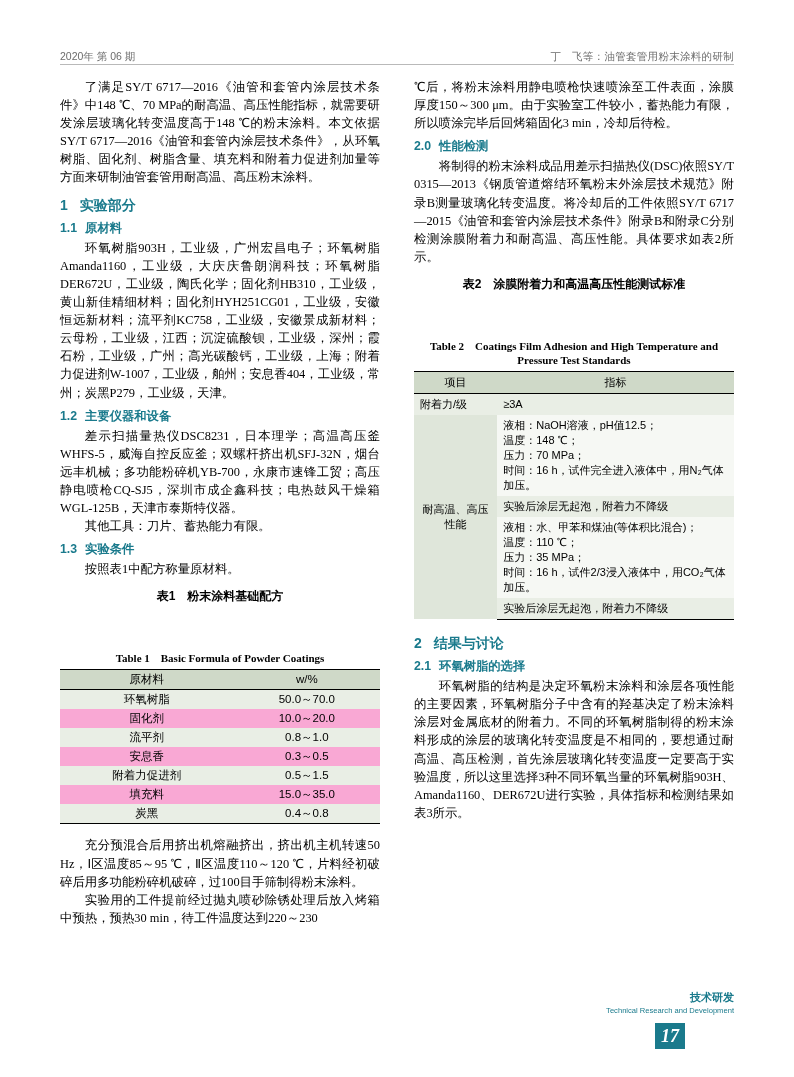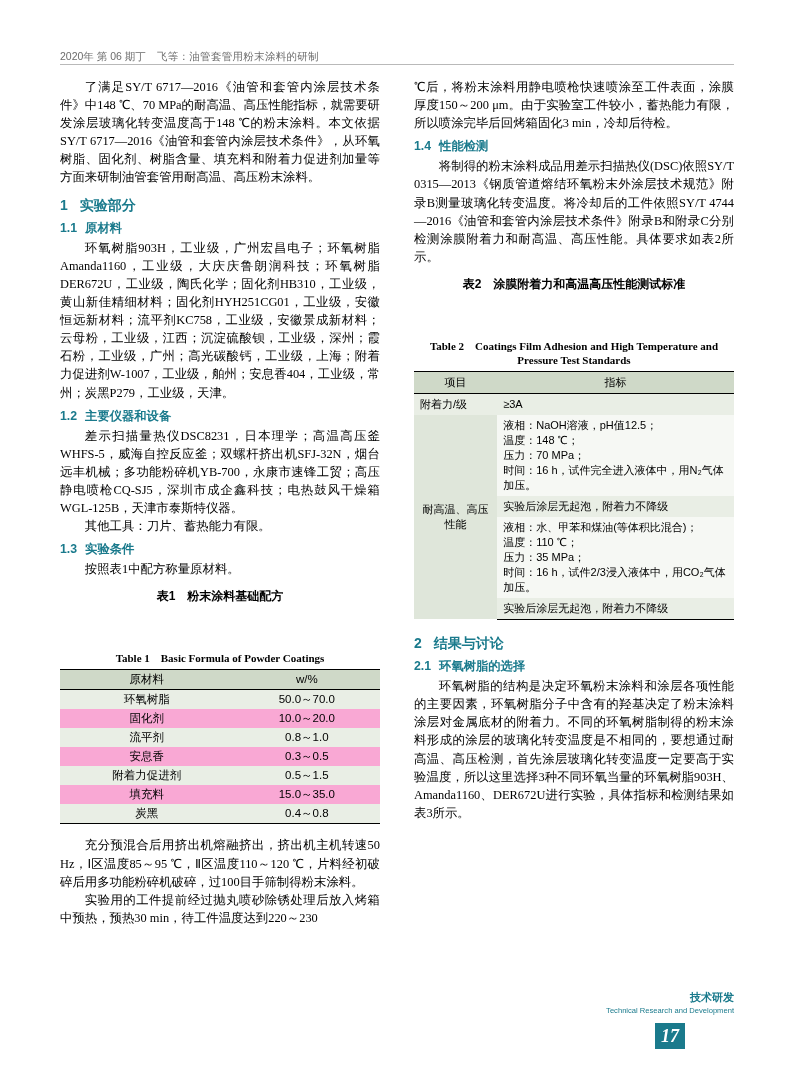--- a/index.html
+++ b/index.html
@@ -23,21 +23,21 @@
     padding: 0;
   }
   
   .header {
     position: absolute;
     top: 42px;
     left: 60px;
     right: 60px;
     height: 22px;
     display: flex;
-    justify-content: flex-start;
+    justify-content: space-between;
     align-items: flex-end;
     font-size: 10.5px;
     color: #6c6c6c;
     font-family: "Liberation Sans", sans-serif;
   }
   .header .hdr-right { letter-spacing: 0.3px; }
   .header-rule {
     position: absolute;
     top: 64px;
     left: 60px;
@@ -246,27 +246,27 @@
         </tbody>
       </table>
     </div>
 
     <p class="para" style="margin-top:12px;">充分预混合后用挤出机熔融挤出，挤出机主机转速50 Hz，Ⅰ区温度85～95 ℃，Ⅱ区温度110～120 ℃，片料经初破碎后用多功能粉碎机破碎，过100目手筛制得粉末涂料。</p>
     <p class="para">实验用的工件提前经过抛丸喷砂除锈处理后放入烤箱中预热，预热30 min，待工件温度达到220～230</p>
   </div>
 
   <div class="col col-right">
 
-    <p class="para noind">℃后，将粉末涂料用静电喷枪快速喷涂至工件表面，涂膜厚度150～200 μm。由于实验室工件较小，蓄热能力有限，所以喷涂完毕后回烤箱固化3 min，冷却后待检。</p>
-
-    <h3 class="subsec">
-      <span class="secnum">1.4</span>
+    <p class="para noind">℃后，将粉末涂料用静电喷枪快速喷涂至工件表面，涂膜厚度150～300 μm。由于实验室工件较小，蓄热能力有限，所以喷涂完毕后回烤箱固化3 min，冷却后待检。</p>
+
+    <h3 class="subsec">
+      <span class="secnum">2.0</span>
       <span>性能检测</span>
     </h3>
-    <p class="para">将制得的粉末涂料成品用差示扫描热仪(DSC)依照SY/T 0315—2013《钢质管道熔结环氧粉末外涂层技术规范》附录B测量玻璃化转变温度。将冷却后的工件依照SY/T 4744—2016《油管和套管内涂层技术条件》附录B和附录C分别检测涂膜附着力和耐高温、高压性能。具体要求如表2所示。</p>
+    <p class="para">将制得的粉末涂料成品用差示扫描热仪(DSC)依照SY/T 0315—2013《钢质管道熔结环氧粉末外涂层技术规范》附录B测量玻璃化转变温度。将冷却后的工件依照SY/T 6717—2015《油管和套管内涂层技术条件》附录B和附录C分别检测涂膜附着力和耐高温、高压性能。具体要求如表2所示。</p>
 
     <div class="tbl-wrap">
       <div class="tbl-title">表2　涂膜附着力和高温高压性能测试标准</div>
       <div class="tbl-title-en">Table 2　Coatings Film Adhesion and High Temperature and Pressure Test Standards</div>
       <table class="t2">
         <tbody>
           <tr class="head">
             <td style="width:26%;">项目</td>
             <td>指标</td>
           </tr>

